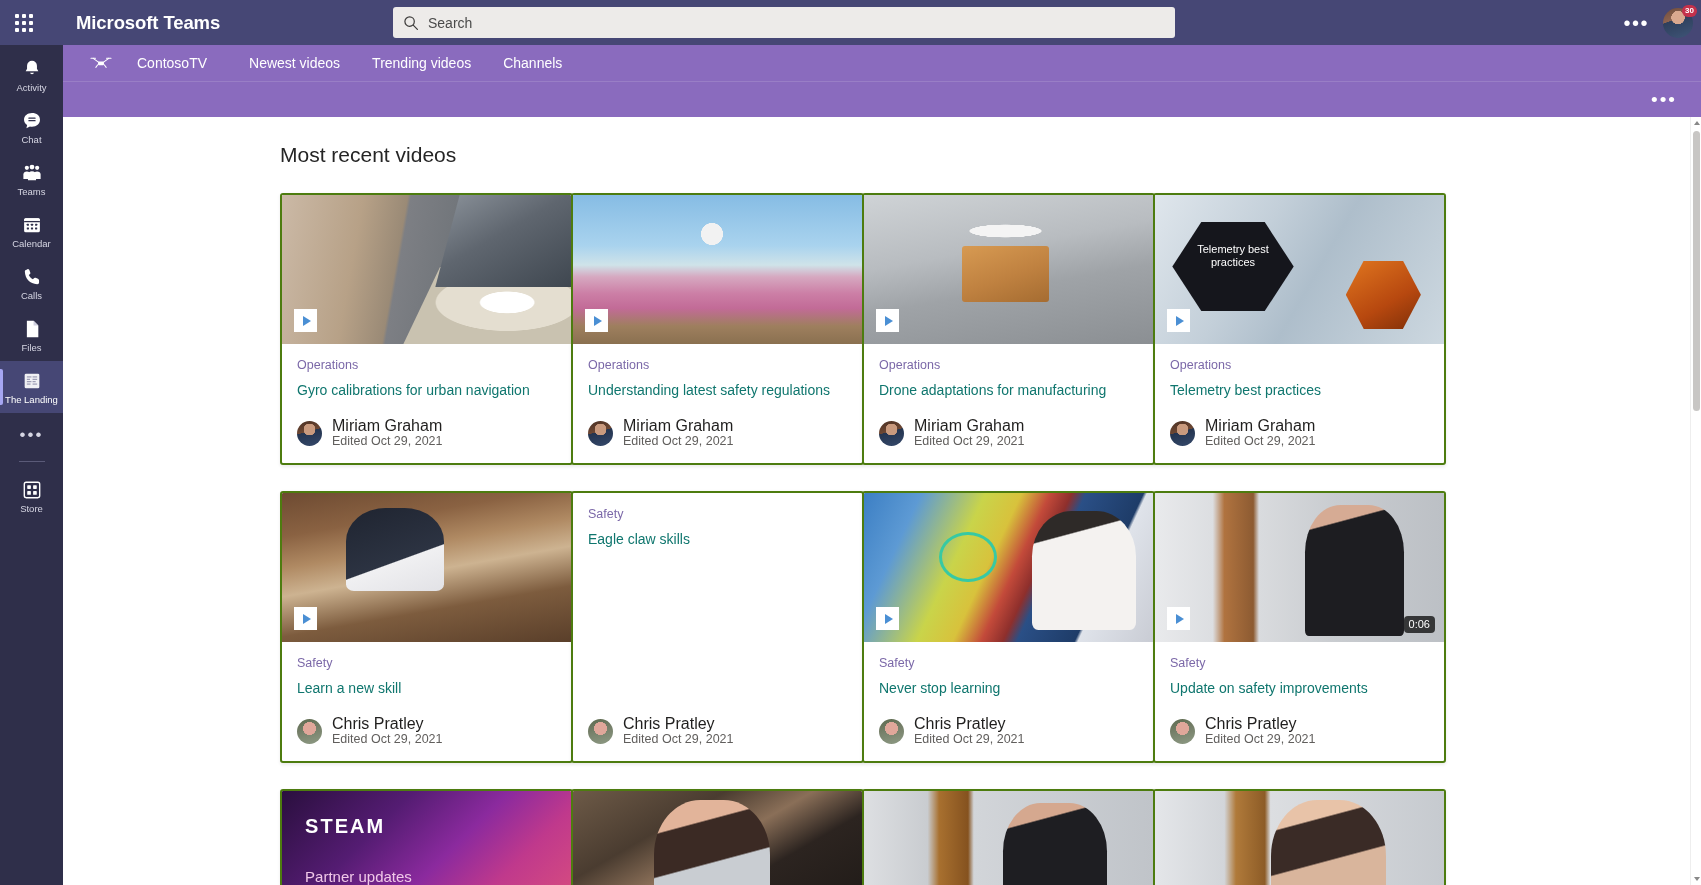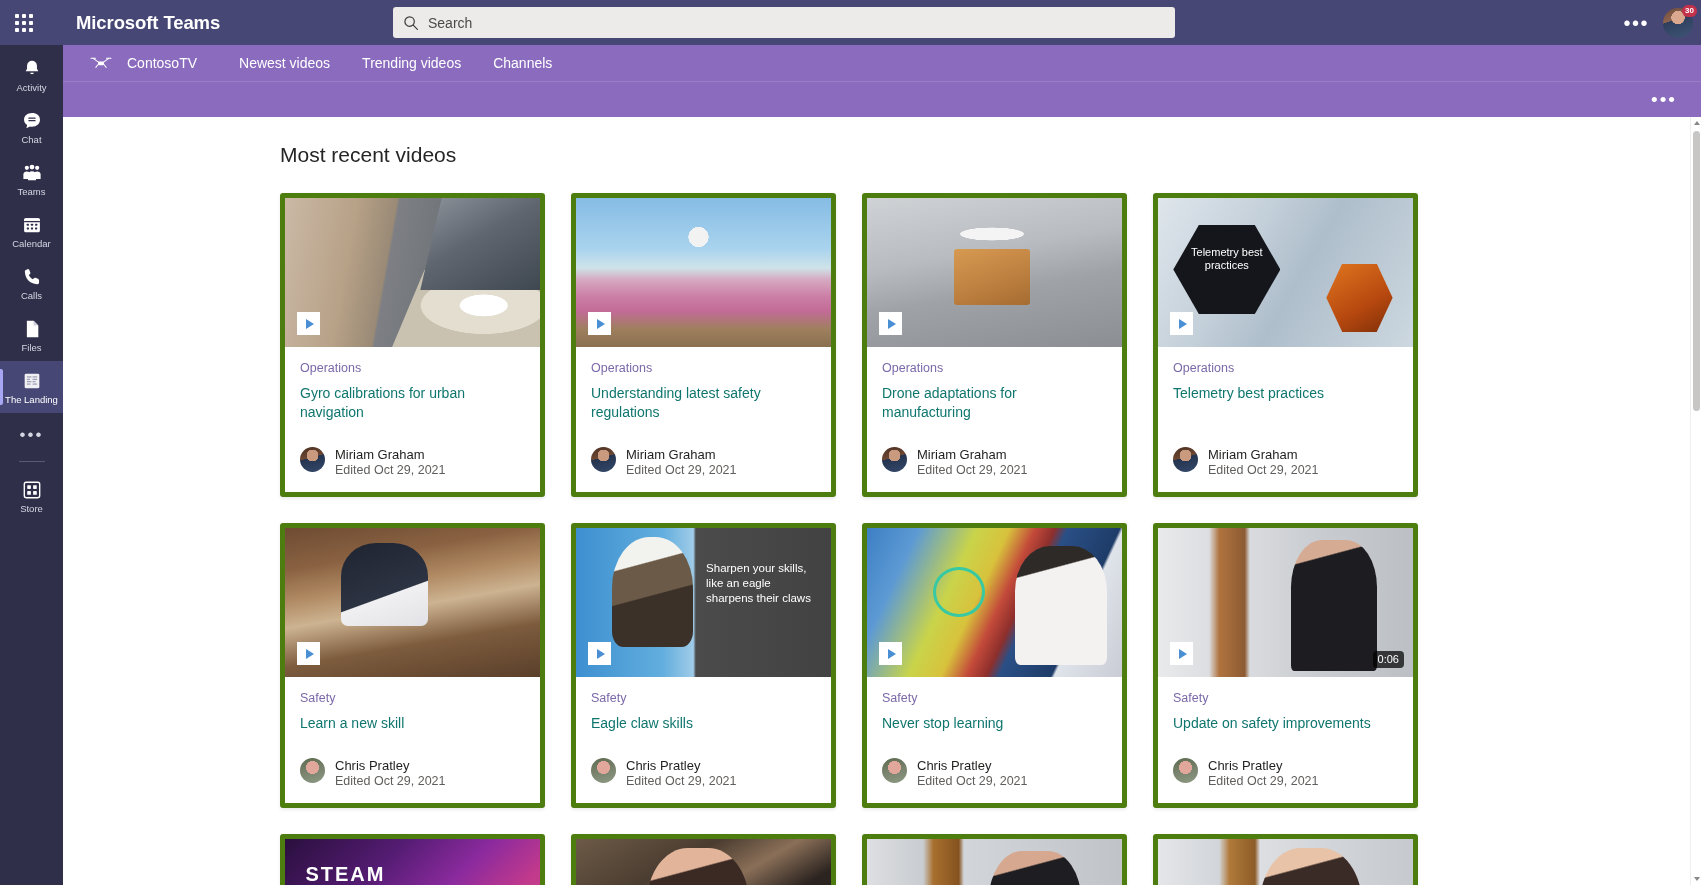--- a/index.html
+++ b/index.html
@@ -86,21 +86,21 @@
   }
   .rail-div { width: 26px; height: 1px; background: #5a5a78; margin: 4px 0 8px; }
 
   
   .content { flex: 1; display: flex; flex-direction: column; min-width: 0; position: relative; }
 
   .tabstrip {
     height: 36px; min-height: 36px; background: #8a6bbe;
     display: flex; align-items: center; padding-left: 27px; gap: 0;
   }
-  .tab-brand { display: flex; align-items: center; gap: 15px; cursor: pointer; padding-right: 6px; }
+  .tab-brand { display: flex; align-items: center; gap: 25px; cursor: pointer; padding-right: 6px; }
   .drone-icon { width: 22px; height: 15px; display: block; }
   .tab {
     color: #ffffff; font-size: 14px; padding: 0 16px; line-height: 36px;
     cursor: pointer; white-space: nowrap;
   }
   .tab.brandlabel { padding-left: 0; padding-right: 20px; }
 
   .subbar {
     height: 36px; min-height: 36px; background: #8a6bbe;
     border-top: 1px solid rgba(255,255,255,0.13);
@@ -120,22 +120,22 @@
     font-size: 21px; color: #252525; font-weight: 400;
     margin: 0 0 26px 217px;
   }
 
   .grid {
     display: grid; grid-template-columns: repeat(4, 265px);
     gap: 26px 26px; margin-left: 217px;
   }
 
   .card {
-    width: 265px; background: #ffffff;
-    border: 5px solid #4d7c0f; border-radius: 3px;
+    width: 293px; background: #ffffff;
+    border: 2px solid #4d7c0f; border-radius: 3px;
     box-shadow: 0 1.2px 3.6px rgba(0,0,0,0.08);
     overflow: hidden; cursor: pointer;
     display: flex; flex-direction: column;
   }
   .thumb { width: 100%; height: 149px; position: relative; overflow: hidden; }
   .play-btn {
     position: absolute; left: 12px; bottom: 12px;
     width: 23px; height: 23px; background: #ffffff;
     display: flex; align-items: center; justify-content: center;
   }
@@ -160,21 +160,21 @@
   .av { width: 25px; height: 25px; border-radius: 50%; flex: 0 0 25px; overflow: hidden; }
   .av.miriam {
     background: radial-gradient(circle at 50% 34%, #c99a7e 0 28%, rgba(0,0,0,0) 29%),
                 linear-gradient(165deg, #4a2f22 0%, #6d4733 42%, #24344f 43%, #35496b 100%);
   }
   .av.chris {
     background: radial-gradient(circle at 50% 38%, #e0a79a 0 32%, rgba(0,0,0,0) 33%),
                 linear-gradient(165deg, #5d6a4e 0%, #76806a 45%, #8e9a84 100%);
   }
   .meta { display: flex; flex-direction: column; gap: 1px; min-width: 0; }
-  .mname { font-size: 13px; color: #201f1e; line-height: 15px; margin-top: 7px; }
+  .mname { font-size: 16px; color: #201f1e; line-height: 15px; }
   .mdate { font-size: 12.5px; color: #605e5c; line-height: 15px; }
 
   
   .tb { position: absolute; inset: 0; }
   .t1 { background: linear-gradient(100deg,#cbb9a6 0%,#b7a187 26%,#9a8a76 40%,#7d7f84 41%,#6e7378 62%,#d7d2c6 63%,#efeae0 100%); }
   .t1::after{content:"";position:absolute;right:0;top:0;width:47%;height:62%;
     background:linear-gradient(150deg,#8d949c 0%,#5f666f 45%,#3f4750 100%);
     clip-path:polygon(18% 0,100% 0,100% 100%,0 100%);}
   .t1::before{content:"";position:absolute;right:0;bottom:0;width:58%;height:52%;
     background:radial-gradient(ellipse at 62% 46%,#ffffff 0 18%,#e4ded0 19% 48%,#c9c2b0 49% 100%);
@@ -503,28 +503,20 @@
                 </div>
                 <div class="card-foot">
                   <div class="av chris"></div>
                   <div class="meta">
                     <div class="mname">Chris Pratley</div>
                     <div class="mdate">Edited Oct 29, 2021</div>
                   </div>
                 </div>
               </div>
               <div class="card">
-                <div class="thumb">
-                  <div class="tb t6">
-                    <div class="t6txt">Sharpen your skills, like an eagle sharpens their claws</div>
-                  </div>
-                  <div class="play-btn">
-                    <div class="play-tri"></div>
-                  </div>
-                </div>
                 <div class="card-body">
                   <div class="cat">Safety</div>
                   <div class="ctitle">Eagle claw skills</div>
                 </div>
                 <div class="card-foot">
                   <div class="av chris"></div>
                   <div class="meta">
                     <div class="mname">Chris Pratley</div>
                     <div class="mdate">Edited Oct 29, 2021</div>
                   </div>

